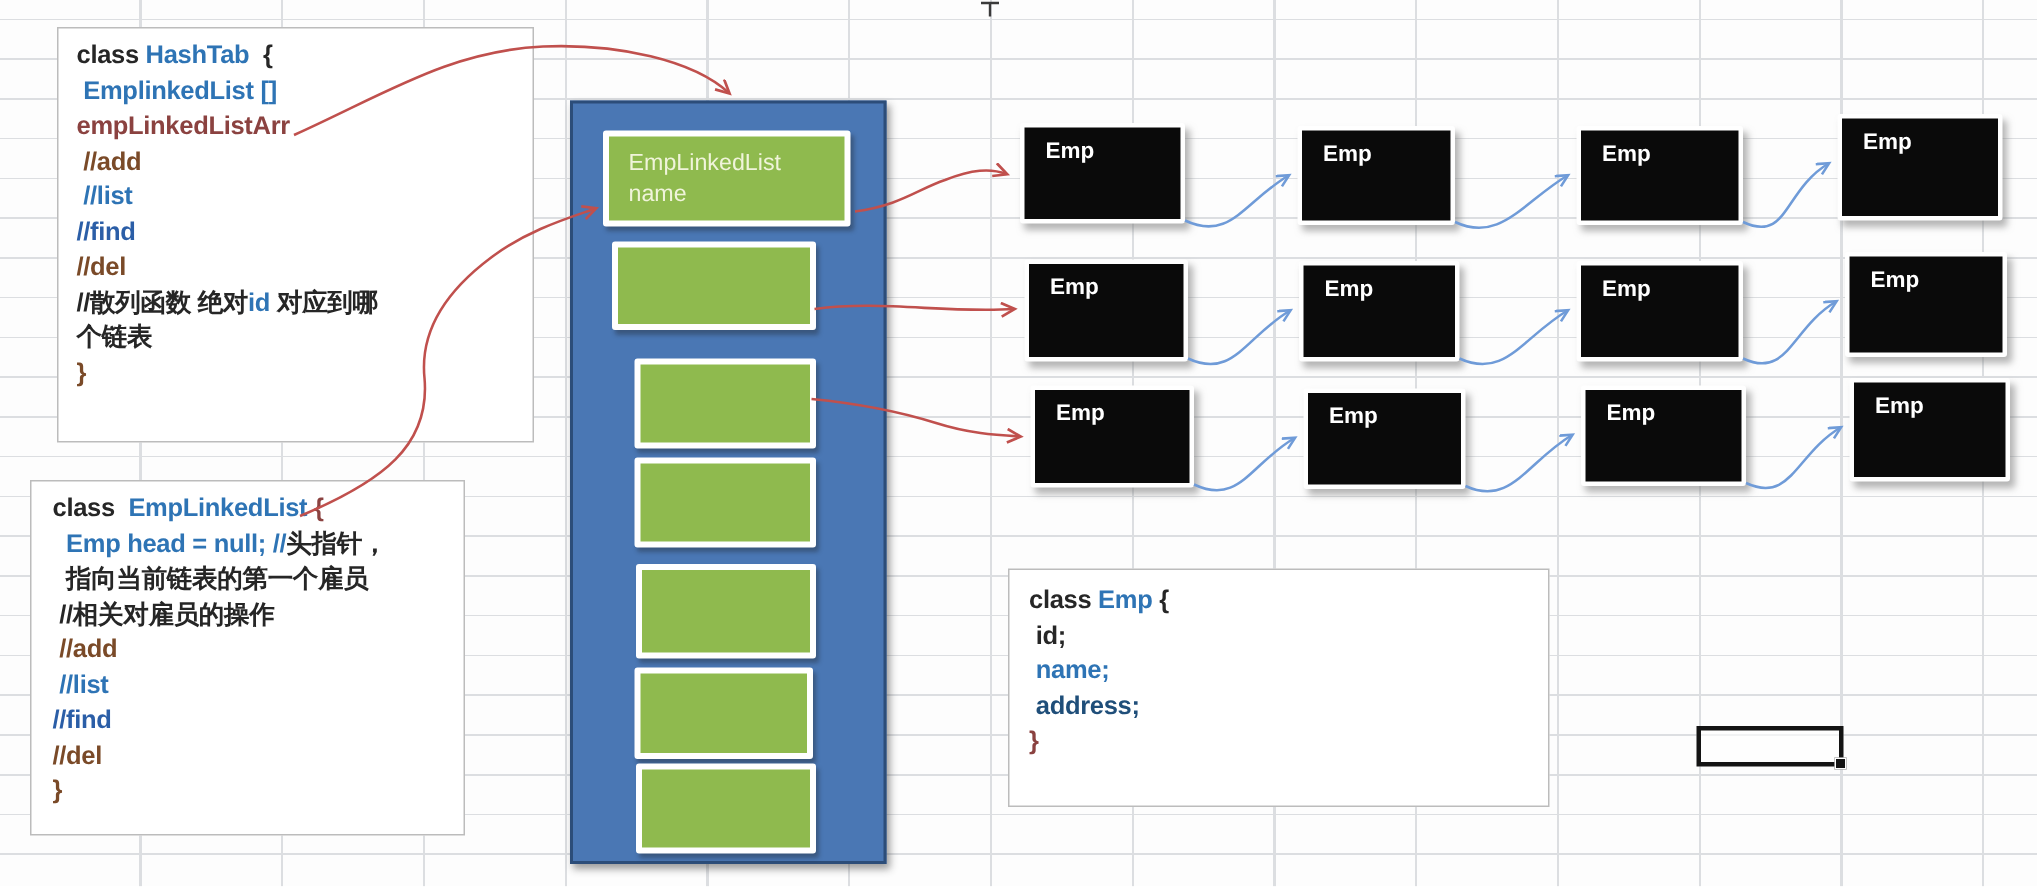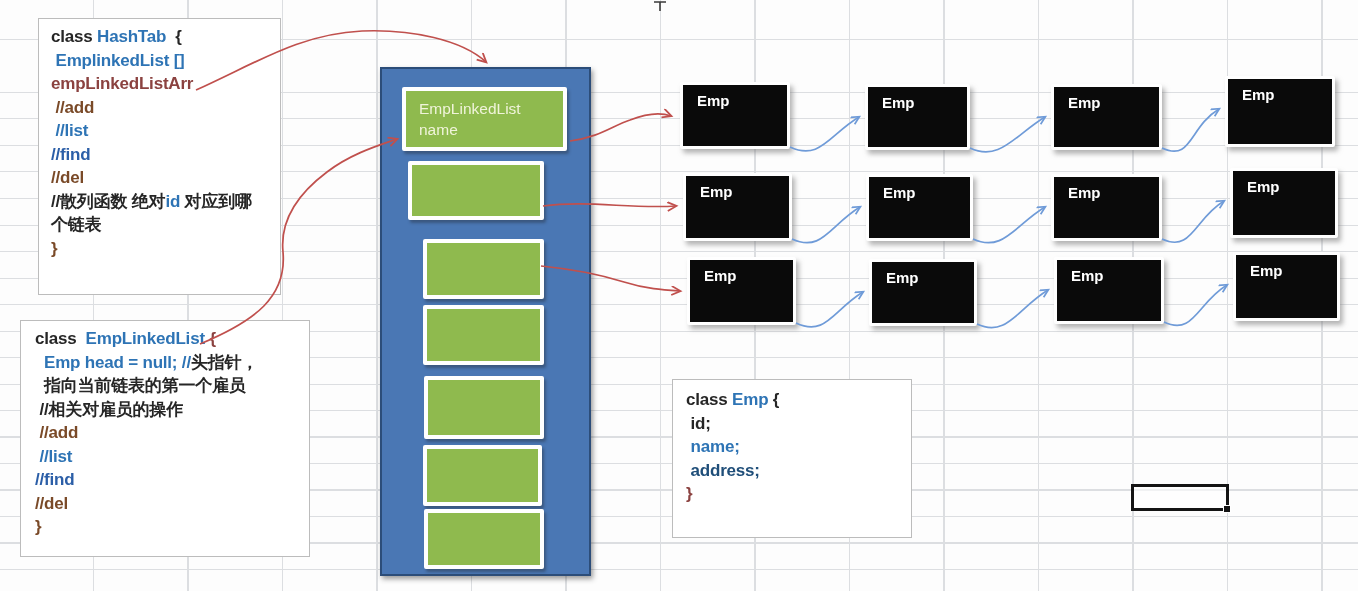--- a/index.html
+++ b/index.html
@@ -13,23 +13,23 @@
     background-image:
       repeating-linear-gradient(to right, transparent 0px, transparent 93px, #dcdee1 93px, #dcdee1 94.5px),
       repeating-linear-gradient(to bottom, transparent 0px, transparent 12.5px, #dcdee1 12.5px, #dcdee1 13.5px, transparent 13.5px, transparent 26.5px);
   }
   .codebox{
     position:absolute;background:#ffffff;border:1.5px solid #bcbcbc;
     box-sizing:border-box;font-size:17px;font-weight:600;letter-spacing:-0.2px;
     line-height:23.5px;white-space:pre;z-index:3;
   }
   .codebox .cl{white-space:pre;}
-  #hashtab-box{left:38px;top:18px;width:243px;height:277px;padding:6px 6px 0 12px;}
+  #hashtab-box{left:38px;top:18px;width:318px;height:277px;padding:6px 6px 0 12px;}
   #empll-box{left:20px;top:320px;width:290px;height:237px;padding:6px 6px 0 14px;}
-  #empclass-box{left:672px;top:379px;width:240px;height:159px;padding:8px 6px 0 13px;}
+  #empclass-box{left:672px;top:379px;width:361px;height:159px;padding:8px 6px 0 13px;}
   #array-panel{
     position:absolute;left:380px;top:67px;width:211px;height:509px;
     background:#4a77b4;border:2px solid #2c4d79;box-sizing:border-box;
     box-shadow:2px 3px 5px rgba(40,40,40,.45);z-index:2;
   }
   .slot{
     position:absolute;background:#8fba4e;border:4px solid #ffffff;border-radius:2px;
     box-sizing:border-box;box-shadow:2px 3px 3px rgba(30,30,30,.35);z-index:3;
     color:#f0f4da;font-size:15.5px;font-weight:400;line-height:21px;
     padding:7px 0 0 13px;overflow:hidden;

